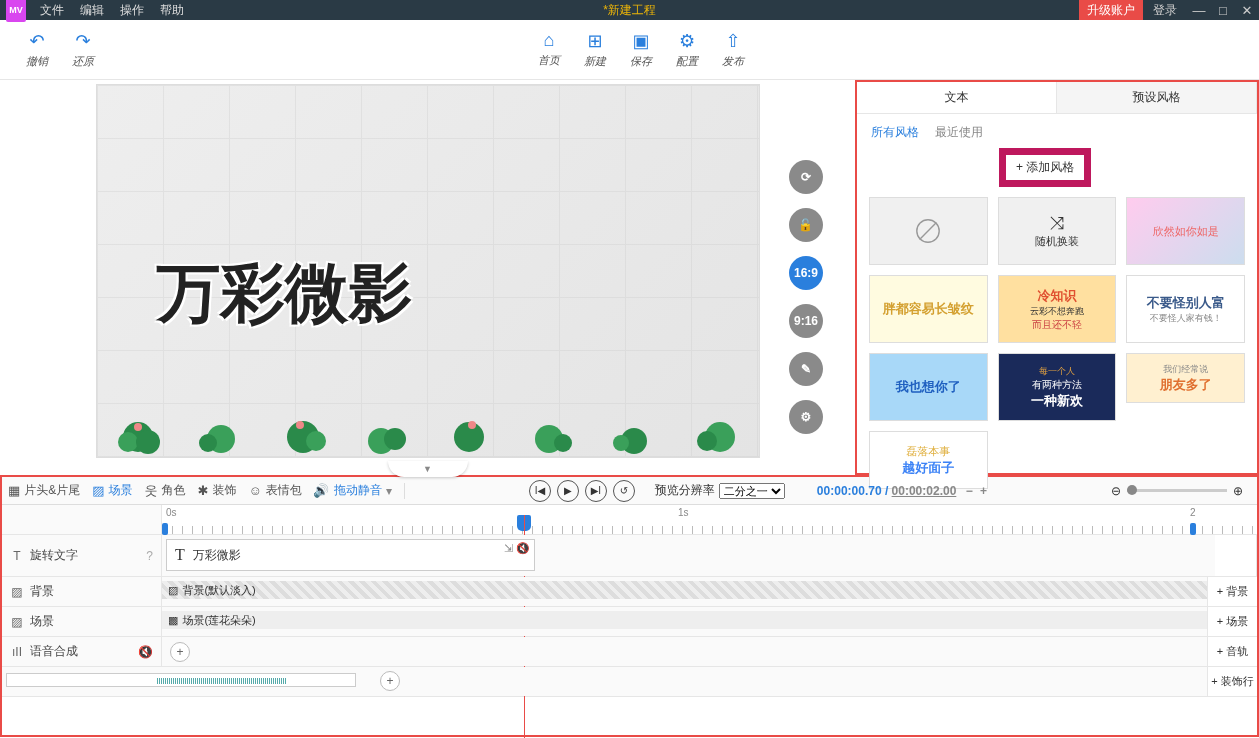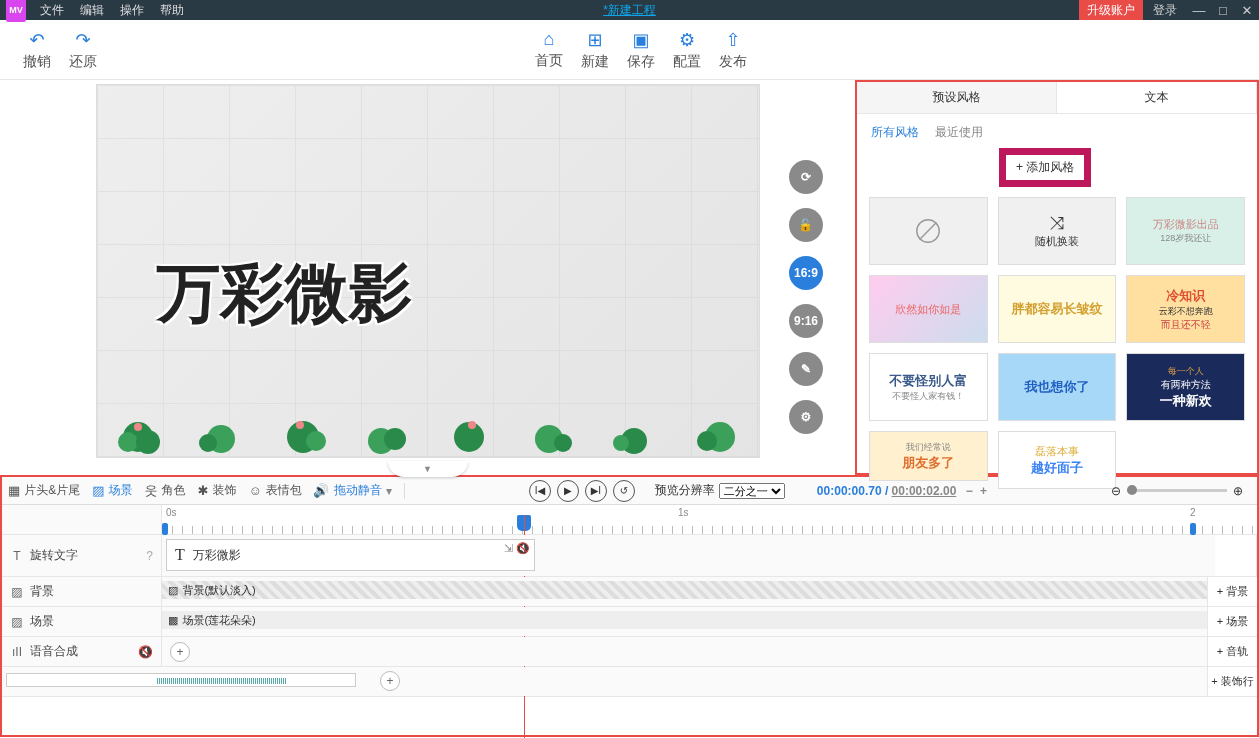--- a/index.html
+++ b/index.html
@@ -2,32 +2,32 @@
 <html><head>
 <meta charset="utf-8">
 <style>
 * { margin: 0; padding: 0; box-sizing: border-box; font-family: "Microsoft YaHei", Arial, sans-serif; }
 body { width: 1259px; height: 738px; background: #fff; overflow: hidden; font-size: 12px; color: #333; }
 
 
 .menu-bar { height: 20px; background: #2a3a45; display: flex; align-items: center; color: #ddd; position: relative; }
 .logo { width: 20px; height: 24px; background: #d946ef; margin: 0 6px; display: flex; align-items: center; justify-content: center; color: #fff; font-size: 9px; font-weight: bold; border-radius: 2px; }
 .menu-item { padding: 0 8px; font-size: 12px; cursor: pointer; }
-.title { position: absolute; left: 50%; transform: translateX(-50%); color: #0ea5e9; text-decoration: underline; }
+.title { position: absolute; left: 50%; transform: translateX(-50%); color: #eab308; }
 .right-menu { position: absolute; right: 0; display: flex; align-items: center; height: 100%; }
 .upgrade-btn { background: #e94b47; color: #fff; padding: 2px 8px; height: 100%; display: flex; align-items: center; }
 .login-btn { padding: 0 10px; color: #ccc; }
 .win-btn { width: 24px; text-align: center; color: #ccc; font-size: 13px; cursor: pointer; }
 
 
 .toolbar { height: 60px; border-bottom: 1px solid #e6e6e6; display: flex; align-items: center; }
 .tool-left { display: flex; padding-left: 14px; }
 .tool-btn { width: 46px; text-align: center; cursor: pointer; color: #555; }
 .tool-btn .ic { font-size: 18px; color: #2a7fdd; }
-.tool-btn .lbl { font-size: 14px; margin-top: 2px; }
+.tool-btn .lbl { font-size: 11px; margin-top: 2px; font-style: italic; }
 .tool-center { display: flex; margin-left: 420px; }
 
 
 .main-row { display: flex; height: 395px; }
 .canvas-wrap { width: 855px; position: relative; display: flex; justify-content: center; padding-top: 4px; }
 .canvas { width: 664px; height: 374px; background: linear-gradient(135deg,#eee,#e4e4e4); position: relative; border: 1px solid #ddd; }
 .grid { position: absolute; inset: 0; background-image: linear-gradient(#ccc 1px,transparent 1px),linear-gradient(90deg,#ccc 1px,transparent 1px); background-size: 66px 53px; opacity: .35; }
 .canvas-text { position: absolute; top: 165px; left: 60px; font-size: 64px; font-weight: bold; color: #222; text-shadow: -2px -2px 0 #fff,2px -2px 0 #fff,-2px 2px 0 #fff,2px 2px 0 #fff; font-family: "KaiTi","STKaiti",serif; }
 .plants { position: absolute; bottom: 0; left: 0; right: 0; height: 80px; display: flex; justify-content: space-around; align-items: flex-end; }
 .plant { width: 50px; height: 50px; }
@@ -206,42 +206,38 @@
           <span>✎</span>
         </div>
       <div class="side-ctrl">
           <span>⚙</span>
         </div>
     </div>
   </div>
 
   <div class="right-panel">
     <div class="rp-tabs">
+      <div class="rp-tab active">文本</div>
       <div class="rp-tab">预设风格</div>
-      <div class="rp-tab active">文本</div>
     </div>
     <div class="rp-sub">
       <span class="rp-sub-link">所有风格</span>
       <span class="rp-sub-gray">最近使用</span>
       <span class="add-style">+ 添加风格</span>
     </div>
     <div class="thumb-grid">
       <div class="thumb t-none">
           <svg viewBox="0 0 40 40">
             <circle cx="20" cy="20" r="16" fill="none" stroke="#999" stroke-width="2"></circle>
             <line x1="8" y1="32" x2="32" y2="8" stroke="#999" stroke-width="2"></line>
           </svg>
         </div>
       <div class="thumb">
           <div style="font-size:18px">⤨</div>
           <div>随机换装</div>
-        </div>
-      <div class="thumb" style="background:#d8f0e8">
-          <div style="color:#c88;font-family:cursive">万彩微影出品</div>
-          <div style="font-size:9px;color:#888">128岁我还让</div>
         </div>
       <div class="thumb" style="background:linear-gradient(135deg,#fce,#cde)">
           <div style="color:#e66">欣然如你如是</div>
         </div>
       <div class="thumb" style="background:#fffbe0">
           <div class="tt" style="color:#d4a030">胖都容易长皱纹</div>
         </div>
       <div class="thumb" style="background:#ffe0a0">
           <div class="tt" style="color:#e05030">冷知识</div>
           <div style="font-size:9px">云彩不想奔跑</div>

